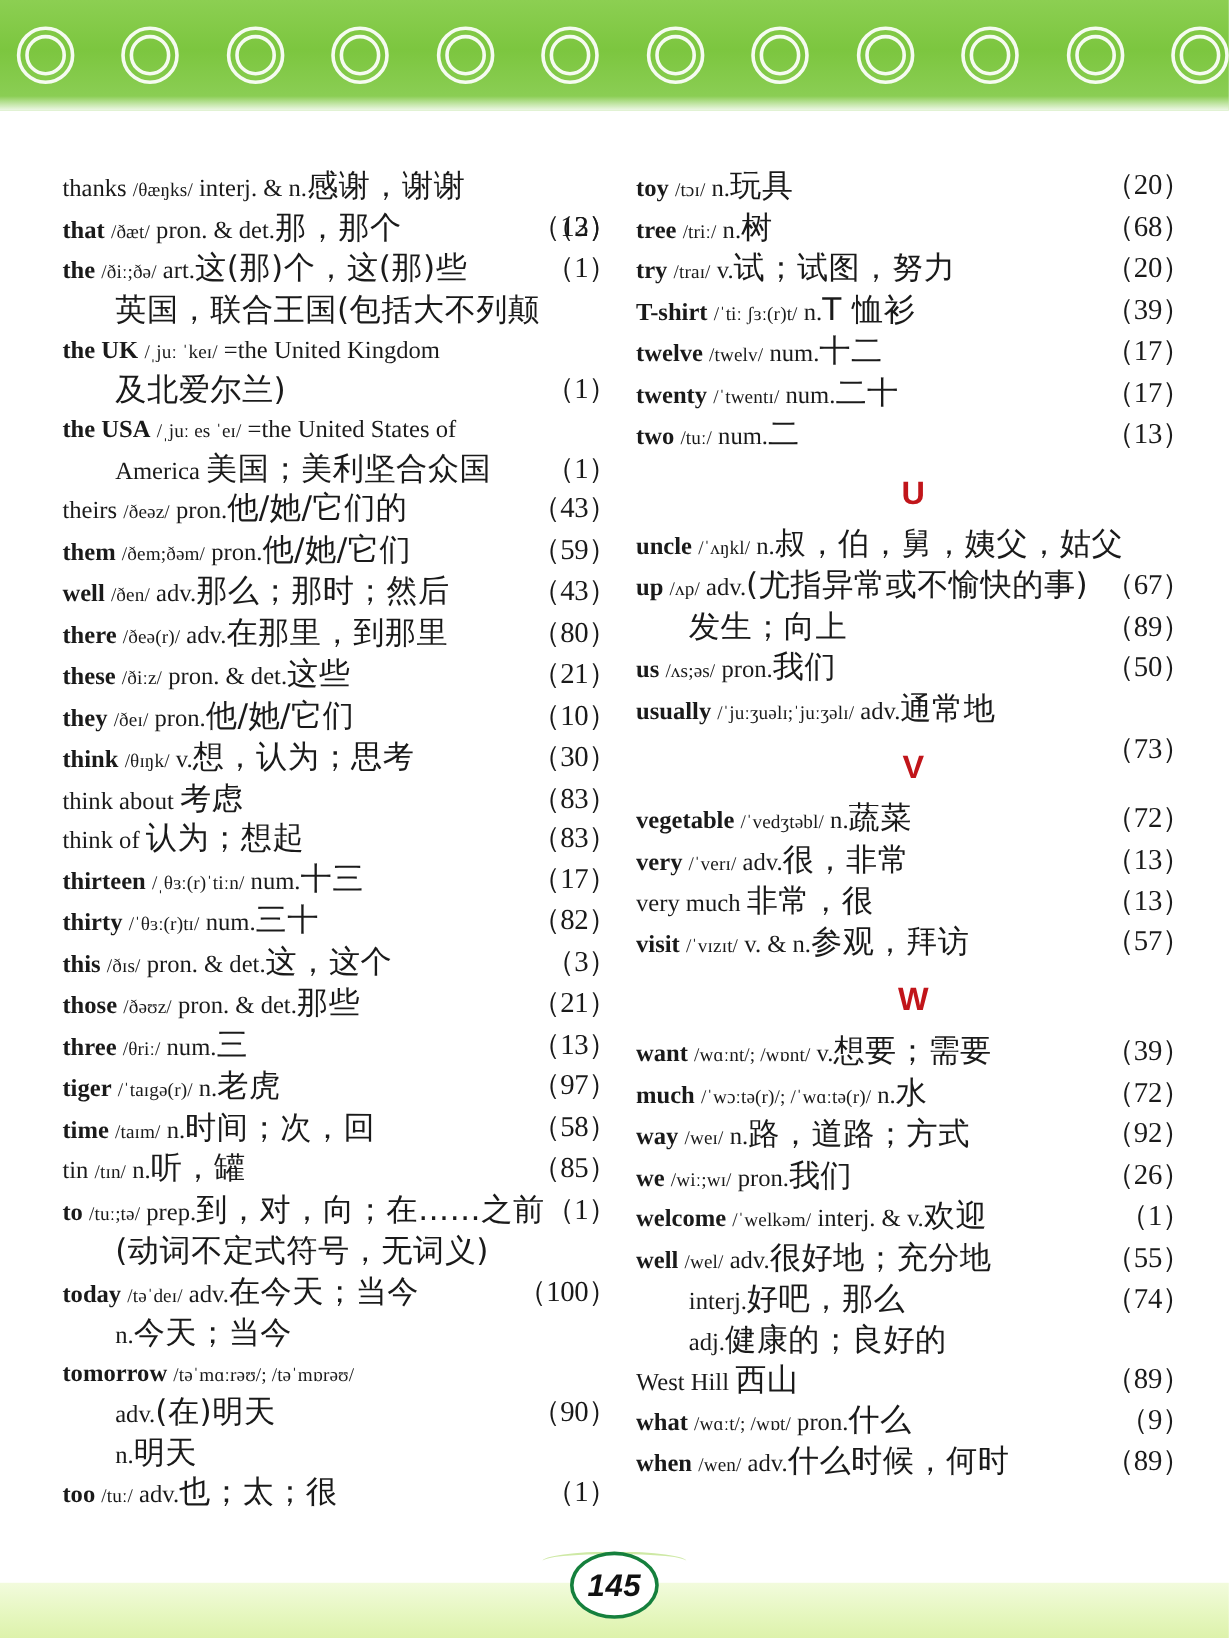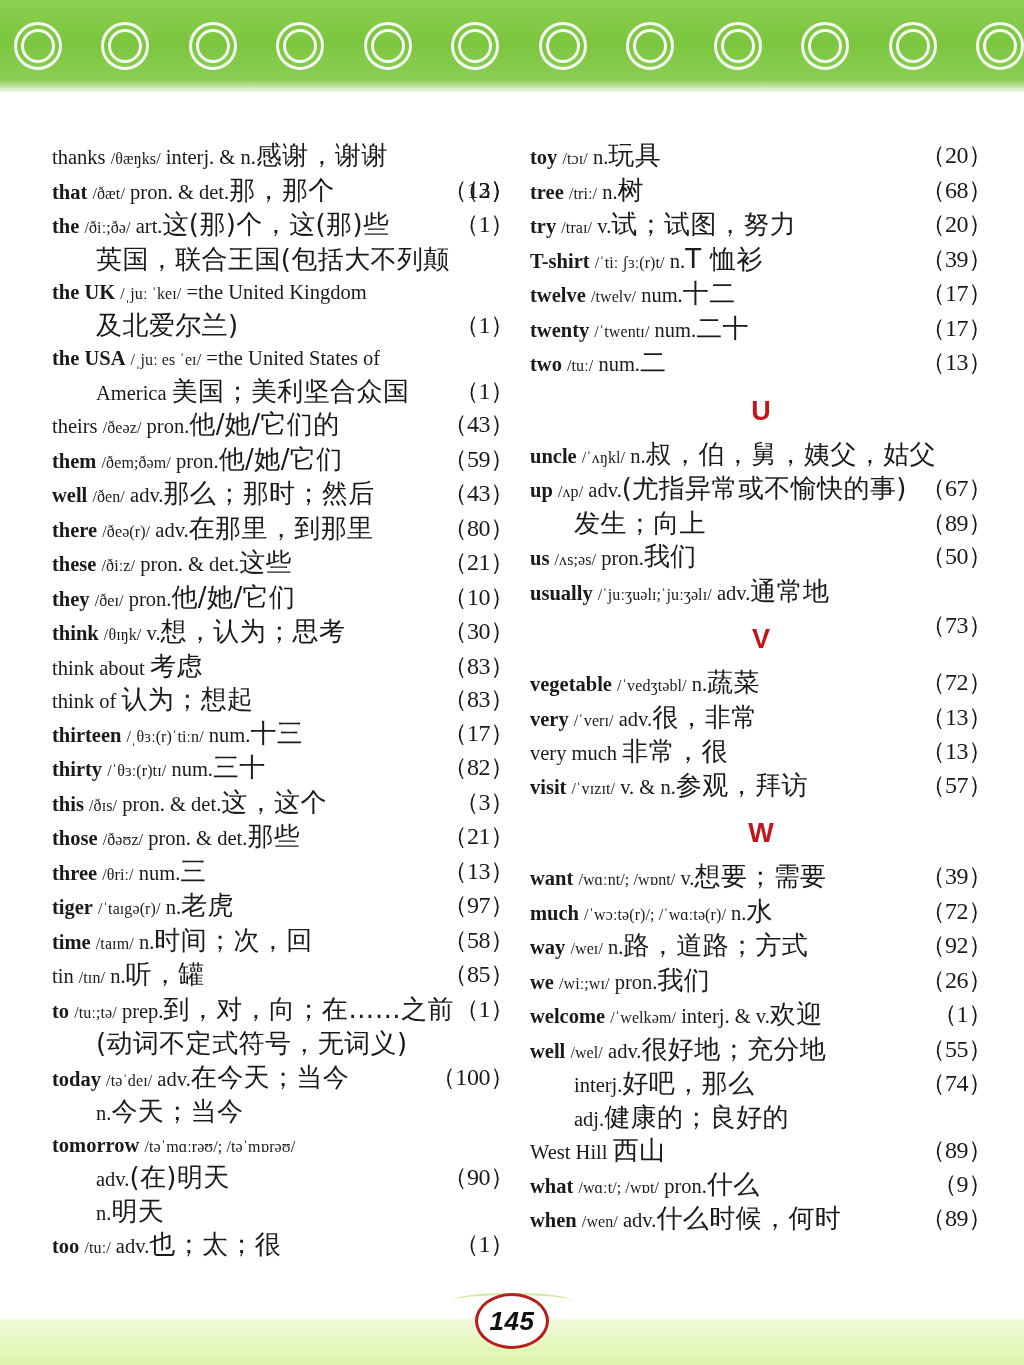--- a/index.html
+++ b/index.html
@@ -140,21 +140,21 @@
   }
   .page-badge {
     position: absolute;
     left: 50%;
     transform: translateX(-50%);
     bottom: 16px;
     width: 68px;
     height: 50px;
     border-radius: 50%;
     background: #ffffff;
-    border: 3px solid #b91c1c;
+    border: 3px solid #15803d;
     display: flex;
     align-items: center;
     justify-content: center;
     font-family: "Liberation Sans", "DejaVu Sans", sans-serif;
     font-style: italic;
     font-weight: bold;
     font-size: 26px;
     color: #111111;
     letter-spacing: 0.5px;
     z-index: 3;

